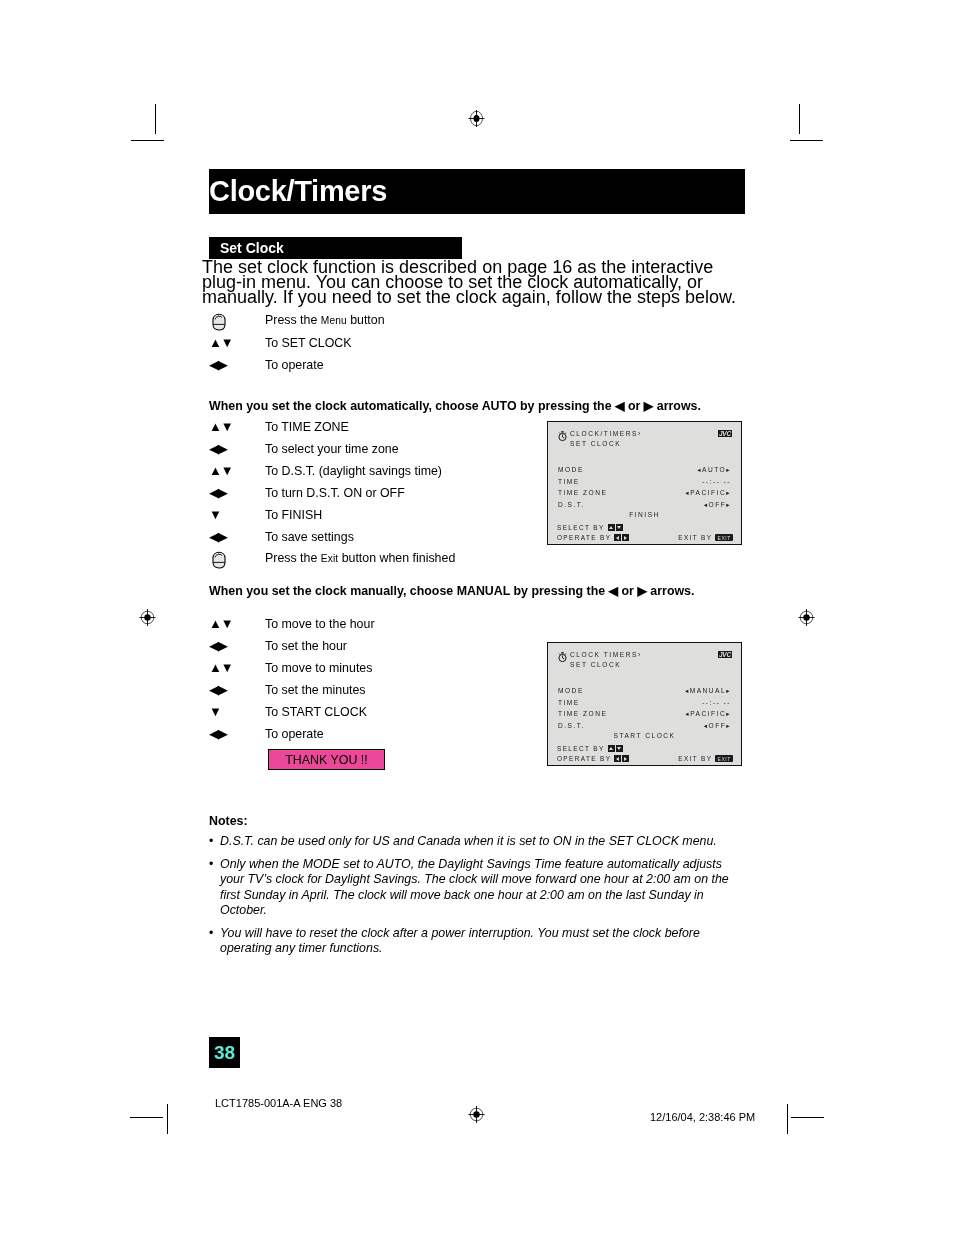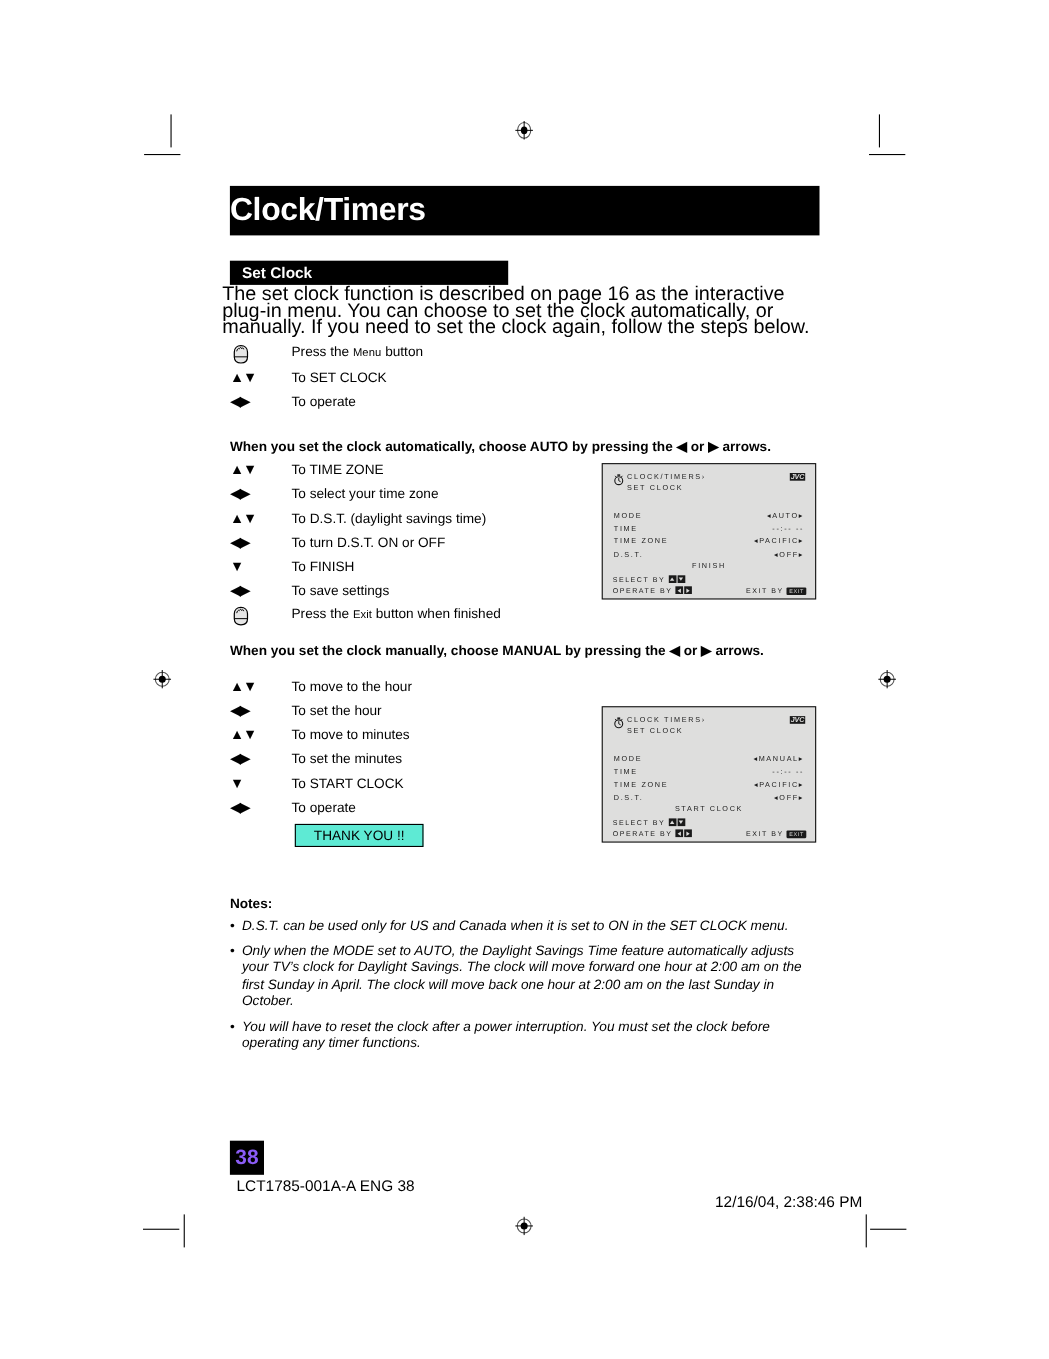--- a/index.html
+++ b/index.html
@@ -93,21 +93,21 @@
   .steps {
     position: absolute;
     left: 209px;
   }
   #steps-top { top: 310px; }
   #steps-auto { top: 416px; }
   #steps-manual { top: 613px; }
 
   .step {
     display: flex;
-    align-items: center;
+    align-items: flex-end;
     height: 22px;
   }
   .step-key {
     width: 56px;
     flex: 0 0 56px;
     font-size: 13px;
     line-height: 22px;
     letter-spacing: -1px;
   }
   .step-text {
@@ -131,21 +131,21 @@
   }
 
   
   .thankyou {
     position: absolute;
     left: 268px;
     top: 749px;
     width: 117px;
     height: 21px;
     border: 1px solid #000;
-    background: #5eead4;
+    background: #ec4899;
     font-size: 12.4px;
     line-height: 21px;
     text-align: center;
     box-sizing: border-box;
   }
 
   
   .osd {
     position: absolute;
     width: 195px;
@@ -297,21 +297,21 @@
   .note-text { flex: 1; font-style: italic; }
 
   
   .pagenum {
     position: absolute;
     left: 209px;
     top: 1037px;
     width: 31px;
     height: 31px;
     background: #000;
-    color: #8b5cf6;
+    color: #5eead4;
     font-size: 19px;
     font-weight: bold;
     line-height: 31px;
     text-align: center;
   }
 
   
   .footer-rule-left {
     position: absolute;
     left: 130px;
@@ -339,22 +339,22 @@
   .footer-bar-right {
     position: absolute;
     left: 787px;
     top: 1104px;
     width: 1px;
     height: 30px;
     background: #000;
   }
   .footer-text {
     position: absolute;
-    top: 1070px;
-    font-size: 14px;
+    top: 1097px;
+    font-size: 11px;
     color: #000;
     white-space: nowrap;
     padding-left: 25px;
   }
   #footer-left { left: 190px; }
   #footer-right { left: 625px; margin-top: 14px; }
 </style>
 </head>
 <body>
 

